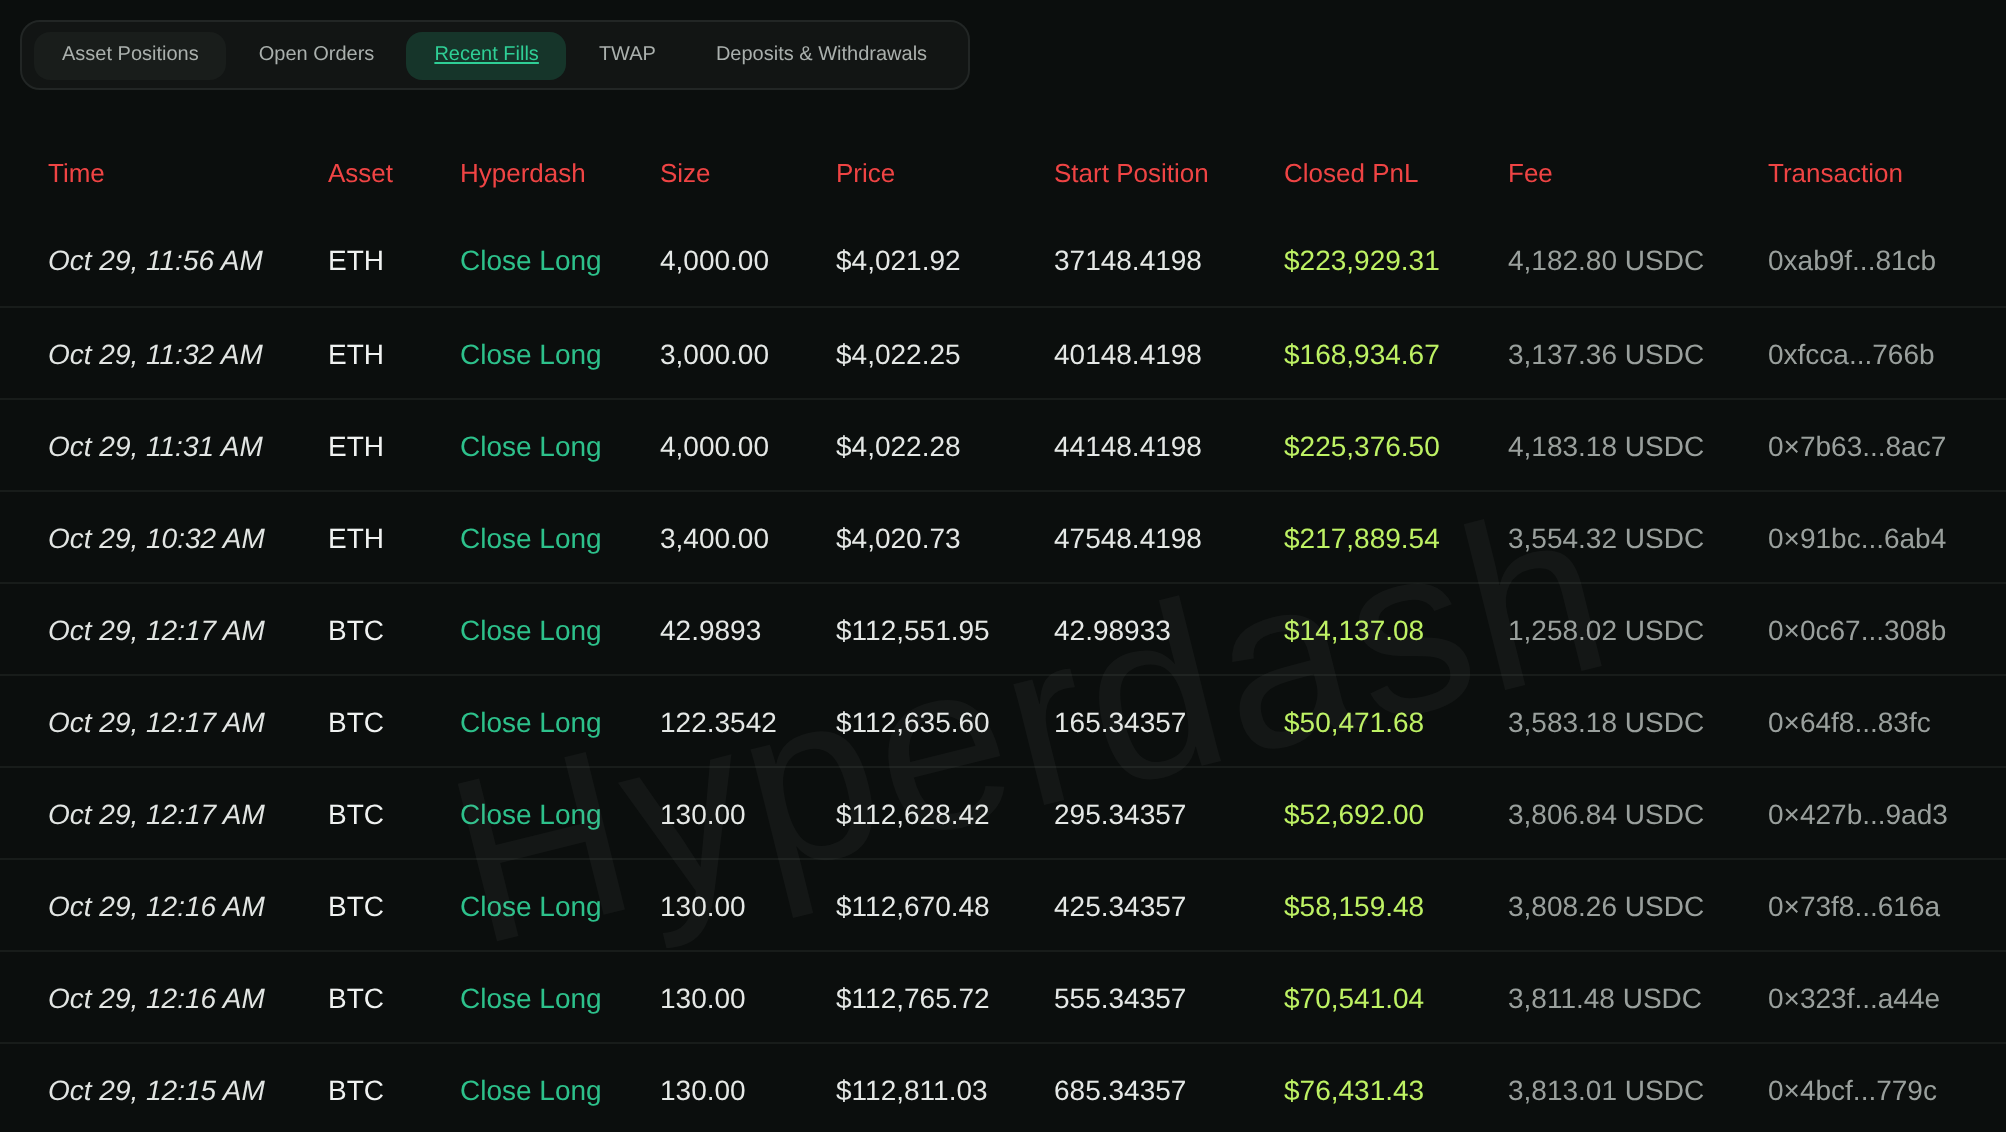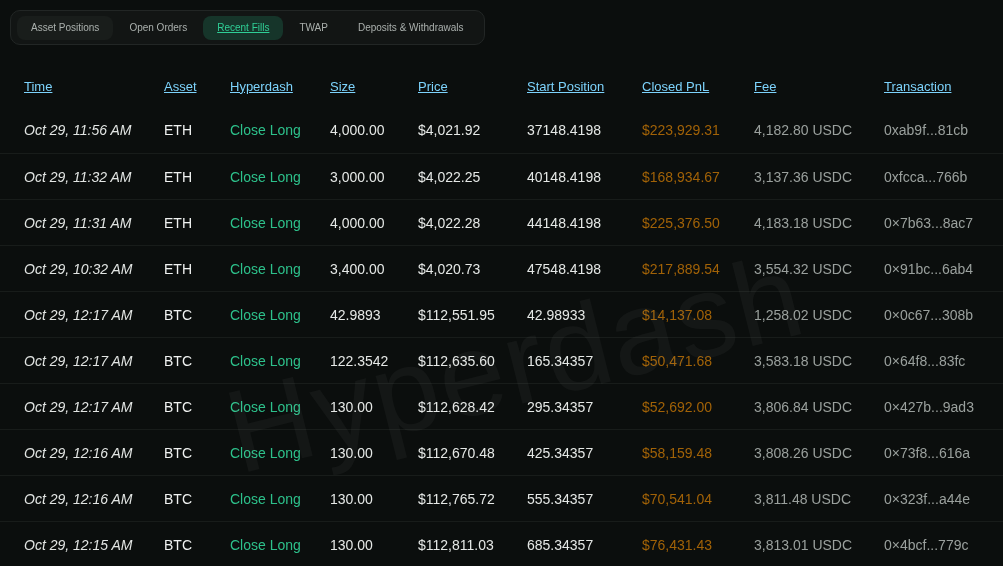--- a/index.html
+++ b/index.html
@@ -49,29 +49,28 @@
     display: grid;
     grid-template-columns: 140px 66px 100px 88px 109px 115px 112px 130px 1fr;
     align-items: center;
     padding-left: 24px;
     height: 46px;
   }
   .trow.header { height: 42px; }
   .trow + .trow { border-top: 1px solid #181c1a; }
   .hcell {
     font-size: 13px;
-    color: #7dd3fc;
+    color: #ef4444;
     font-weight: 400;
-    text-decoration: underline;
   }
   .cell { font-size: 14px; color: #e5e8e6; }
   .cell.asset { font-weight: 400; color: #f0f2f1; }
   .cell.time { color: #e2e5e3; font-style: italic; }
   .cell.direction { color: #2dc18b; }
-  .cell.pnl { color: #a16207; }
+  .cell.pnl { color: #bef264; }
   .cell.fee, .cell.tx { color: #9aa09d; }
   
   .watermark {
     position: absolute;
     left: 215px;
     top: 295px;
     width: 600px;
     text-align: center;
     font-size: 118px;
     font-weight: 500;

